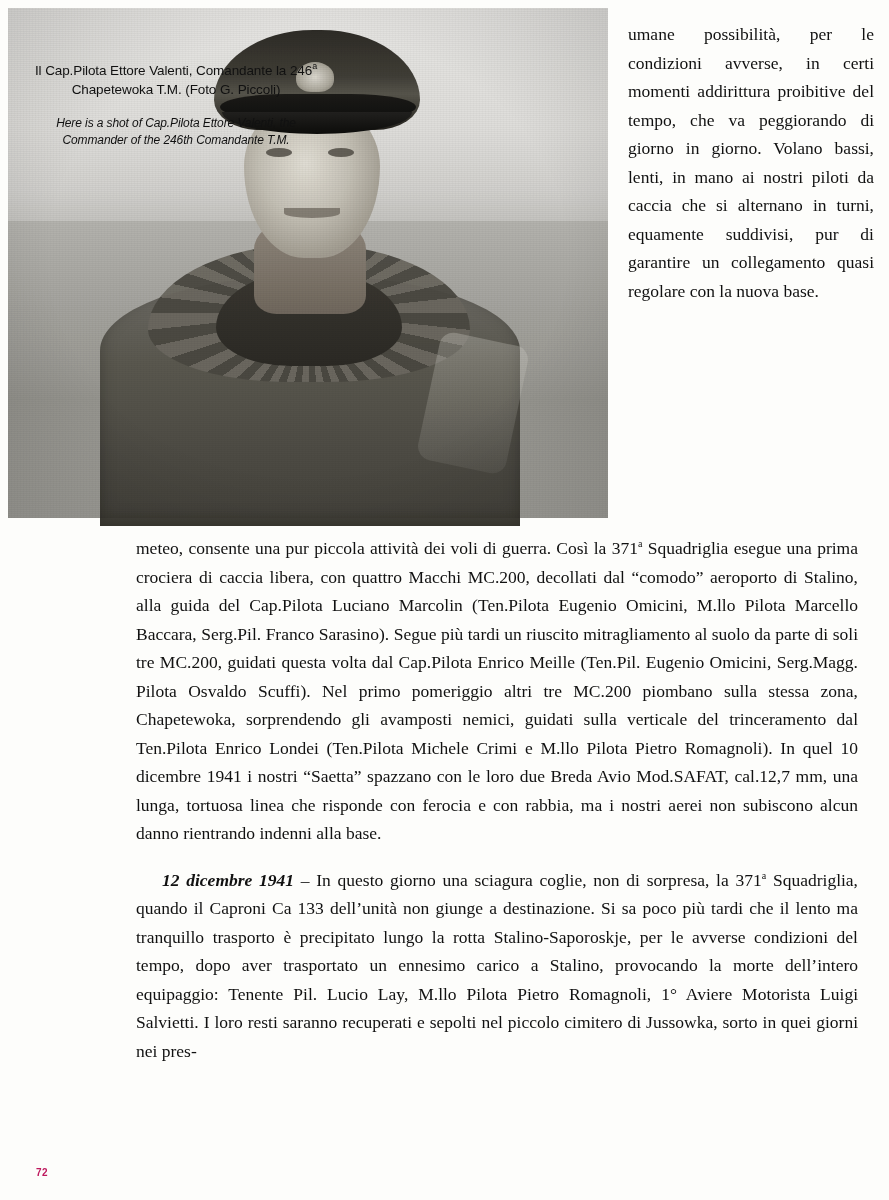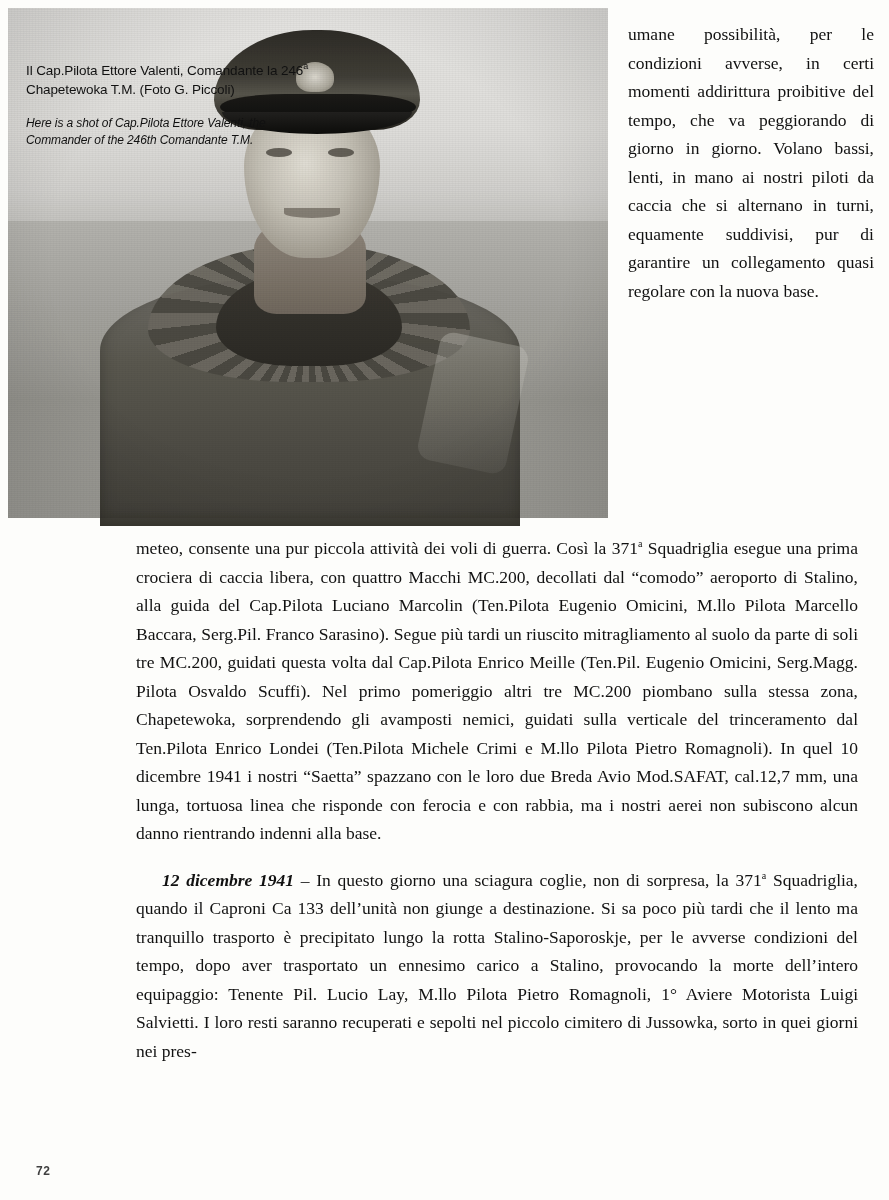--- a/index.html
+++ b/index.html
@@ -23,20 +23,21 @@
     background: #fdfdfb;
   }
 
   
   .photo-block {
     position: absolute;
     left: 8px;
     top: 8px;
     width: 600px;
     height: 510px;
+    text-align: center;
   }
   .photo {
     position: absolute;
     left: 0; top: 0;
     width: 600px;
     height: 510px;
     background:
       radial-gradient(ellipse 70% 55% at 50% 44%, rgba(255,255,255,0.10) 0%, rgba(0,0,0,0.10) 70%),
       linear-gradient(180deg, #dfdedb 0%, #d4d3d0 26%, #b9b8b5 37%, #a7a6a3 46%, #97968f 60%, #8d8c86 75%, #9b9a94 100%);
       filter: contrast(1.02);
@@ -219,23 +220,23 @@
   .body-text p + p { margin-top: 18px; }
   .body-text b { font-weight: bold; font-style: italic; }
   .body-text sup { font-size: 10px; vertical-align: super; }
 
   
   .page-number {
     position: absolute;
     left: 36px;
     bottom: 22px;
     font-family: "Liberation Sans", sans-serif;
-    font-size: 12px;
+    font-size: 10px;
     font-weight: bold;
-    color: #404040;
+    color: #be185d;
     letter-spacing: 0.5px;
   }
 </style>
 </head>
 <body>
 
 <div class="page">
 
   <div class="photo-block">
     <div class="photo">

